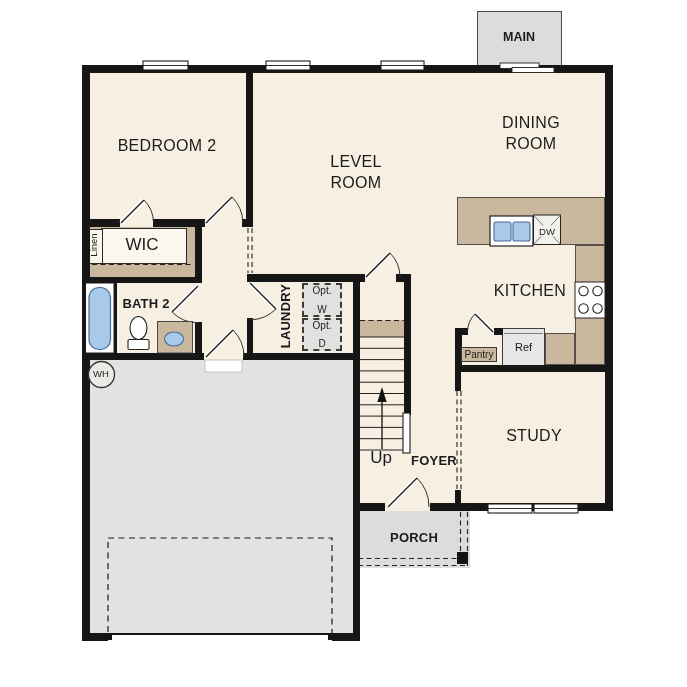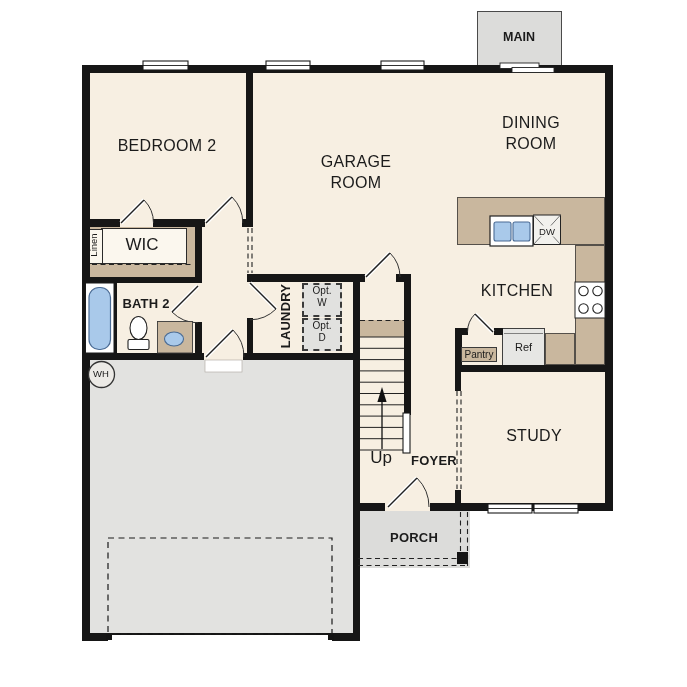--- a/index.html
+++ b/index.html
@@ -13,21 +13,21 @@
   .counter{border:1px solid #55504a;}
   .lbl{position:absolute;transform:translate(-50%,-50%);white-space:nowrap;text-align:center;line-height:1.3;}
   .vert{transform:translate(-50%,-50%) rotate(-90deg);}
   .b16{font-weight:400;font-size:16px;letter-spacing:.3px;}
   .b13{font-weight:700;font-size:13px;letter-spacing:.2px;}
   .b12{font-weight:700;font-size:12.5px;}
   .r11{font-size:17px;}
   .r9{font-size:9.5px;}
   .two div{line-height:21px;}
   .optbox{position:absolute;background:#e1e1df;border:2px dashed #3a3a3a;display:flex;flex-direction:column;
-          align-items:center;justify-content:flex-start;font-size:10px;line-height:1.15;box-sizing:border-box;}
+          align-items:center;justify-content:space-between;font-size:10px;line-height:1.15;box-sizing:border-box;}
   .refbox{position:absolute;background:#e6e6e4;border:1px solid #3f3f3f;display:flex;align-items:center;
           justify-content:center;font-size:11px;box-sizing:border-box;}
   .pantrylbl{position:absolute;background:var(--counter-tan,#c9b79e);border:1px solid #3a3a3a;display:flex;
           align-items:center;justify-content:center;font-size:10px;box-sizing:border-box;}
   .dwlbl{position:absolute;transform:translate(-50%,-50%);font-size:9.5px;background:#f2f1ed;padding:0 1px;}
   svg.overlay{position:absolute;left:0;top:0;z-index:40;pointer-events:none;}
   .z10{z-index:10}.z20{z-index:20}.z30{z-index:30}.z50{z-index:50}
   .title{position:absolute;font-weight:700;font-size:18px;letter-spacing:.5px;}
 </style>
 </head>
@@ -199,28 +199,28 @@
       <circle cx="583.5" cy="308.5" r="4.7" fill="#ffffff" stroke="#222222" stroke-width="1.1"></circle>
       <circle cx="597.5" cy="308.5" r="4.7" fill="#ffffff" stroke="#222222" stroke-width="1.1"></circle>
       <path d="M504 333.5H543" stroke="#666666" stroke-width="0.8"></path>
     </g>
 
     <circle cx="101.5" cy="374.5" r="13" fill="#eceae6" stroke="#333333" stroke-width="1.3"></circle>
   </svg>
 
   <div class="lbl b16 z50" style="left:167px;top:146px">BEDROOM 2</div>
   <div class="lbl b16 two z50" style="left:356px;top:172px">
-    <div>GARAGE</div>
+    <div>LEVEL</div>
     <div>ROOM</div>
   </div>
   <div class="lbl b16 two z50" style="left:531px;top:133px">
     <div>DINING</div>
     <div>ROOM</div>
   </div>
-  <div class="lbl b16 z50" style="left:517px;top:291px">KITCHEN</div>
+  <div class="lbl b16 z50" style="left:530px;top:291px">KITCHEN</div>
   <div class="lbl b16 z50" style="left:534px;top:436px">STUDY</div>
   <div class="lbl b13 z50" style="left:434px;top:461px">FOYER</div>
   <div class="lbl b13 z50" style="left:414px;top:538px">PORCH</div>
   <div class="lbl b12 z50" style="left:519px;top:37px">MAIN</div>
   <div class="lbl b13 z50" style="left:146px;top:304px">BATH 2</div>
   <div class="lbl r11 z50" style="left:142px;top:245px">WIC</div>
   <div class="lbl r9 vert z50" style="left:94px;top:245px">Linen</div>
   <div class="lbl b13 vert z50" style="left:286px;top:316px">LAUNDRY</div>
   <div class="lbl r11 z50" style="left:381px;top:458px">Up</div>
   <div class="lbl r9 z50" style="left:101px;top:374px">WH</div>

